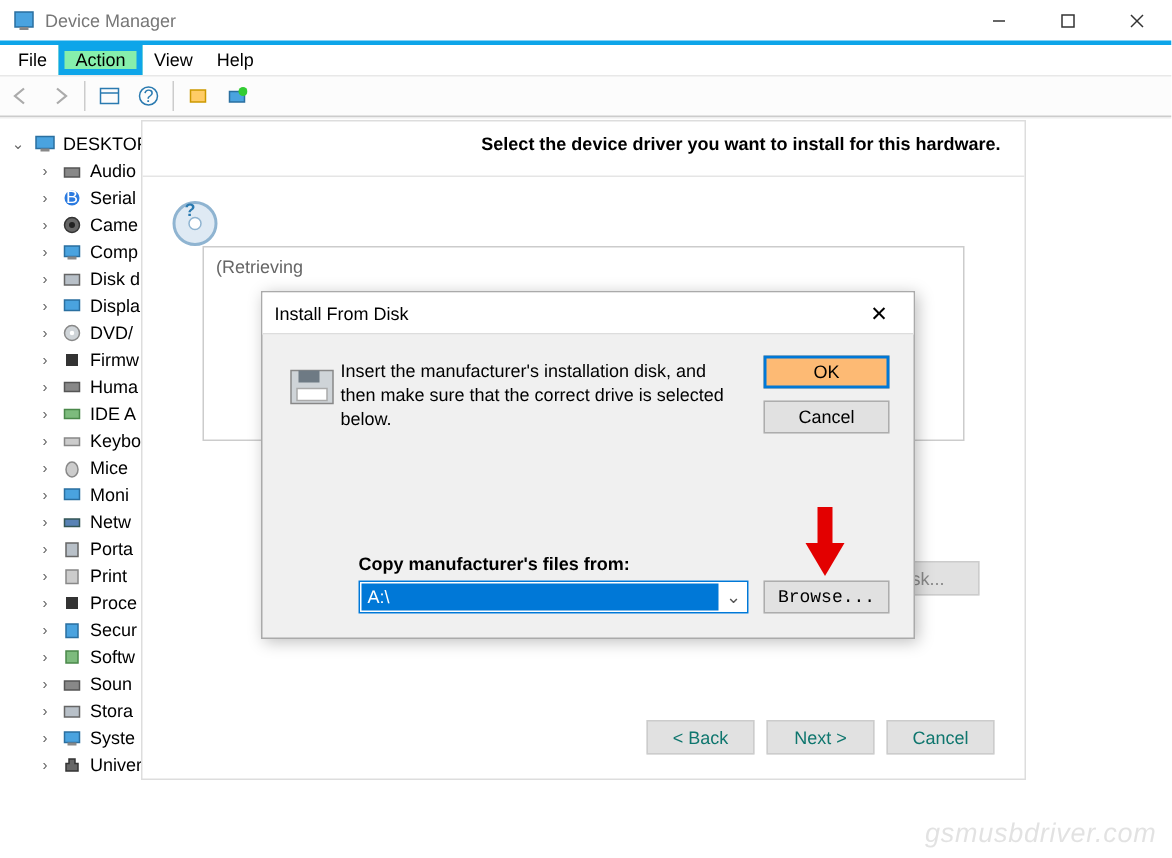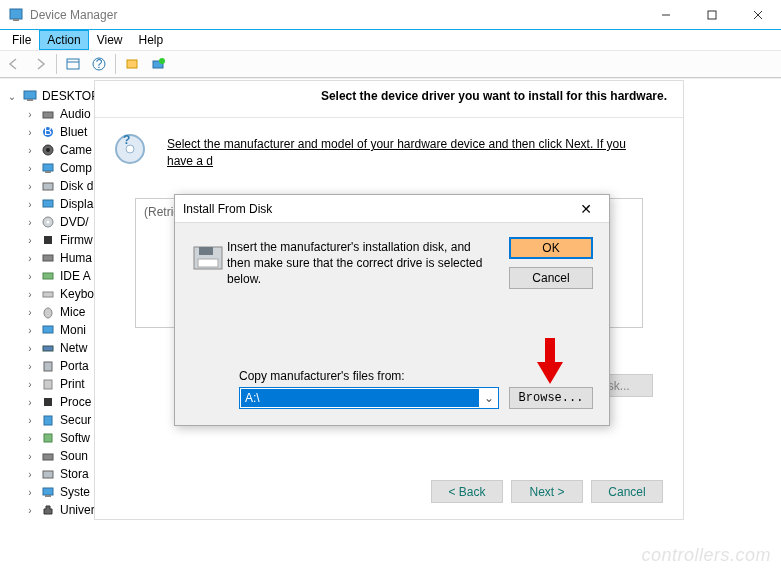--- a/index.html
+++ b/index.html
@@ -1,27 +1,27 @@
 <!DOCTYPE html>
 <html><head>
 <meta charset="utf-8">
 <style>
 * { box-sizing: border-box; margin: 0; padding: 0; font-family: "Segoe UI", Tahoma, sans-serif; font-size: 12px; }
 body { background: #fff; width: 781px; height: 572px; overflow: hidden; position: relative; }
 
 
-.titlebar { height: 30px; border-bottom: 1px solid #0ea5e9; display: flex; align-items: center; padding-left: 8px; }
+.titlebar { height: 30px; border-bottom: 3px solid #0ea5e9; display: flex; align-items: center; padding-left: 8px; }
 .titlebar .icon { width: 16px; height: 16px; margin-right: 6px; }
 .titlebar .title { flex: 1; color: #777; }
 .titlebar .wbtn { width: 46px; height: 30px; display: flex; align-items: center; justify-content: center; color: #555; }
 
 
 .menubar { height: 20px; display: flex; align-items: stretch; padding-left: 4px; background: #fff; }
 .menubar .mitem { padding: 2px 8px; display: flex; align-items: center; }
-.menubar .mitem.active { background: #7dd3fc; border: 1px solid #0ea5e9; padding: 1px 7px; }
+.menubar .mitem.active { background: #86efac; border: 4px solid #0ea5e9; padding: 1px 7px; }
 
 
 .toolbar { height: 28px; border-top: 1px solid #e8e8e8; border-bottom: 1px solid #ccc; display: flex; align-items: center; padding-left: 2px; gap: 2px; background: #fcfcfc; }
 .toolbar .tbtn { width: 24px; height: 24px; display: flex; align-items: center; justify-content: center; border: 1px solid transparent; }
 .toolbar .tbtn.disabled { opacity: .4; }
 .toolbar .sep { width: 1px; height: 20px; background: #ccc; margin: 0 2px; }
 
 
 .content { position: relative; height: calc(100% - 78px); border-top: 1px solid #eee; }
 .tree { position: absolute; left: 2px; top: 2px; bottom: 2px; width: 300px; padding: 6px 4px; overflow: hidden; }
@@ -47,21 +47,21 @@
 .dlg-title { height: 28px; background: #fff; display: flex; align-items: center; padding: 0 8px; border-bottom: 1px solid #ddd; }
 .dlg-title span { flex: 1; }
 .dlg-close { width: 30px; text-align: center; font-size: 14px; }
 .dlg-body { position: relative; padding: 16px 16px; height: calc(100% - 28px); }
 .dlg-icn { position: absolute; left: 16px; top: 18px; }
 .dlg-text { margin-left: 36px; margin-right: 100px; font-size: 12px; line-height: 1.35; color: #000; }
 .dlg-okcancel { position: absolute; right: 16px; top: 14px; display: flex; flex-direction: column; gap: 8px; }
 .dlg-okcancel .btn { width: 84px; height: 22px; border: 1px solid #adadad; background: #e1e1e1; display: flex; align-items: center; justify-content: center; }
 .dlg-okcancel .btn.primary { border: 2px solid #0078d7; background: #fdba74; }
 .dlg-lower { position: absolute; left: 64px; right: 16px; bottom: 16px; }
-.dlg-lbl { font-size: 12px; margin-bottom: 4px; }
+.dlg-lbl { font-size: 12px; margin-bottom: 4px; font-weight: bold; }
 .dlg-row { display: flex; gap: 10px; align-items: center; }
 .dlg-combo { flex: 1; height: 22px; border: 1px solid #0078d7; background: #fff; display: flex; align-items: center; }
 .dlg-combo .val { flex: 1; padding: 0 4px; background: #0078d7; color: #fff; margin: 1px; height: 18px; line-height: 18px; font-size: 12px; }
 .dlg-combo .dd { width: 18px; text-align: center; color: #555; }
 .dlg-browse { width: 84px; height: 22px; border: 1px solid #adadad; background: #e1e1e1; display: flex; align-items: center; justify-content: center; font-family: Liberation Mono, monospace; }
 
 
 .red-arrow { position: absolute; left: 535px; top: 336px; pointer-events: none; }
 
 .watermark { position: absolute; right: 10px; bottom: 6px; color: #ccc; font-size: 18px; letter-spacing: .5px; opacity: .55; font-style: italic; }
@@ -163,21 +163,21 @@
     <span>Audio</span>
         </div>
         <div class="tree-item">
           <span class="arrow">›</span>
     <span class="dicn">
             <svg width="14" height="14">
               <circle cx="7" cy="7" r="5" fill="#2a7ae0"></circle>
               <text x="7" y="10" text-anchor="middle" font-size="8" fill="#fff">B</text>
             </svg>
           </span>
-    <span>Bluet</span>
+    <span>Serial</span>
         </div>
         <div class="tree-item">
           <span class="arrow">›</span>
     <span class="dicn">
             <svg width="14" height="14">
               <circle cx="7" cy="7" r="5" fill="#666" stroke="#333"></circle>
               <circle cx="7" cy="7" r="2" fill="#222"></circle>
             </svg>
           </span>
     <span>Came</span>
@@ -372,21 +372,20 @@
 <div class="wizard">
   <div class="wizard-title">Select the device driver you want to install for this hardware.</div>
   <div class="wizard-body">
     <span class="wizard-icn">
       <svg width="34" height="34">
           <circle cx="17" cy="17" r="14" fill="#dfeaf4" stroke="#8fb4d1" stroke-width="2"></circle>
           <circle cx="17" cy="17" r="4" fill="#fff" stroke="#8fb4d1"></circle>
           <text x="10" y="12" font-size="13" fill="#2a7ab0" font-weight="bold">?</text>
         </svg>
     </span>
-    <div class="wizard-instr">Select the manufacturer and model of your hardware device and then click Next. If you have a d</div>
     <div class="wizard-list">
       <span>(Retrieving</span>
     </div>
   </div>
   <div class="disk-footer-btn">e Disk...</div>
   <div class="wizard-btns">
     <div class="btn">&lt; Back</div>
     <div class="btn">Next &gt;</div>
     <div class="btn">Cancel</div>
   </div>
@@ -421,13 +420,13 @@
       </div>
     </div>
   </div>
 </div>
 
 <svg class="red-arrow" width="30" height="52">
   <rect x="10" y="2" width="10" height="26" fill="#e30000"></rect>
   <polygon points="2,26 28,26 15,48" fill="#e30000"></polygon>
 </svg>
 
-<div class="watermark">controllers.com</div>
+<div class="watermark">gsmusbdriver.com</div>
 
 </body></html>

